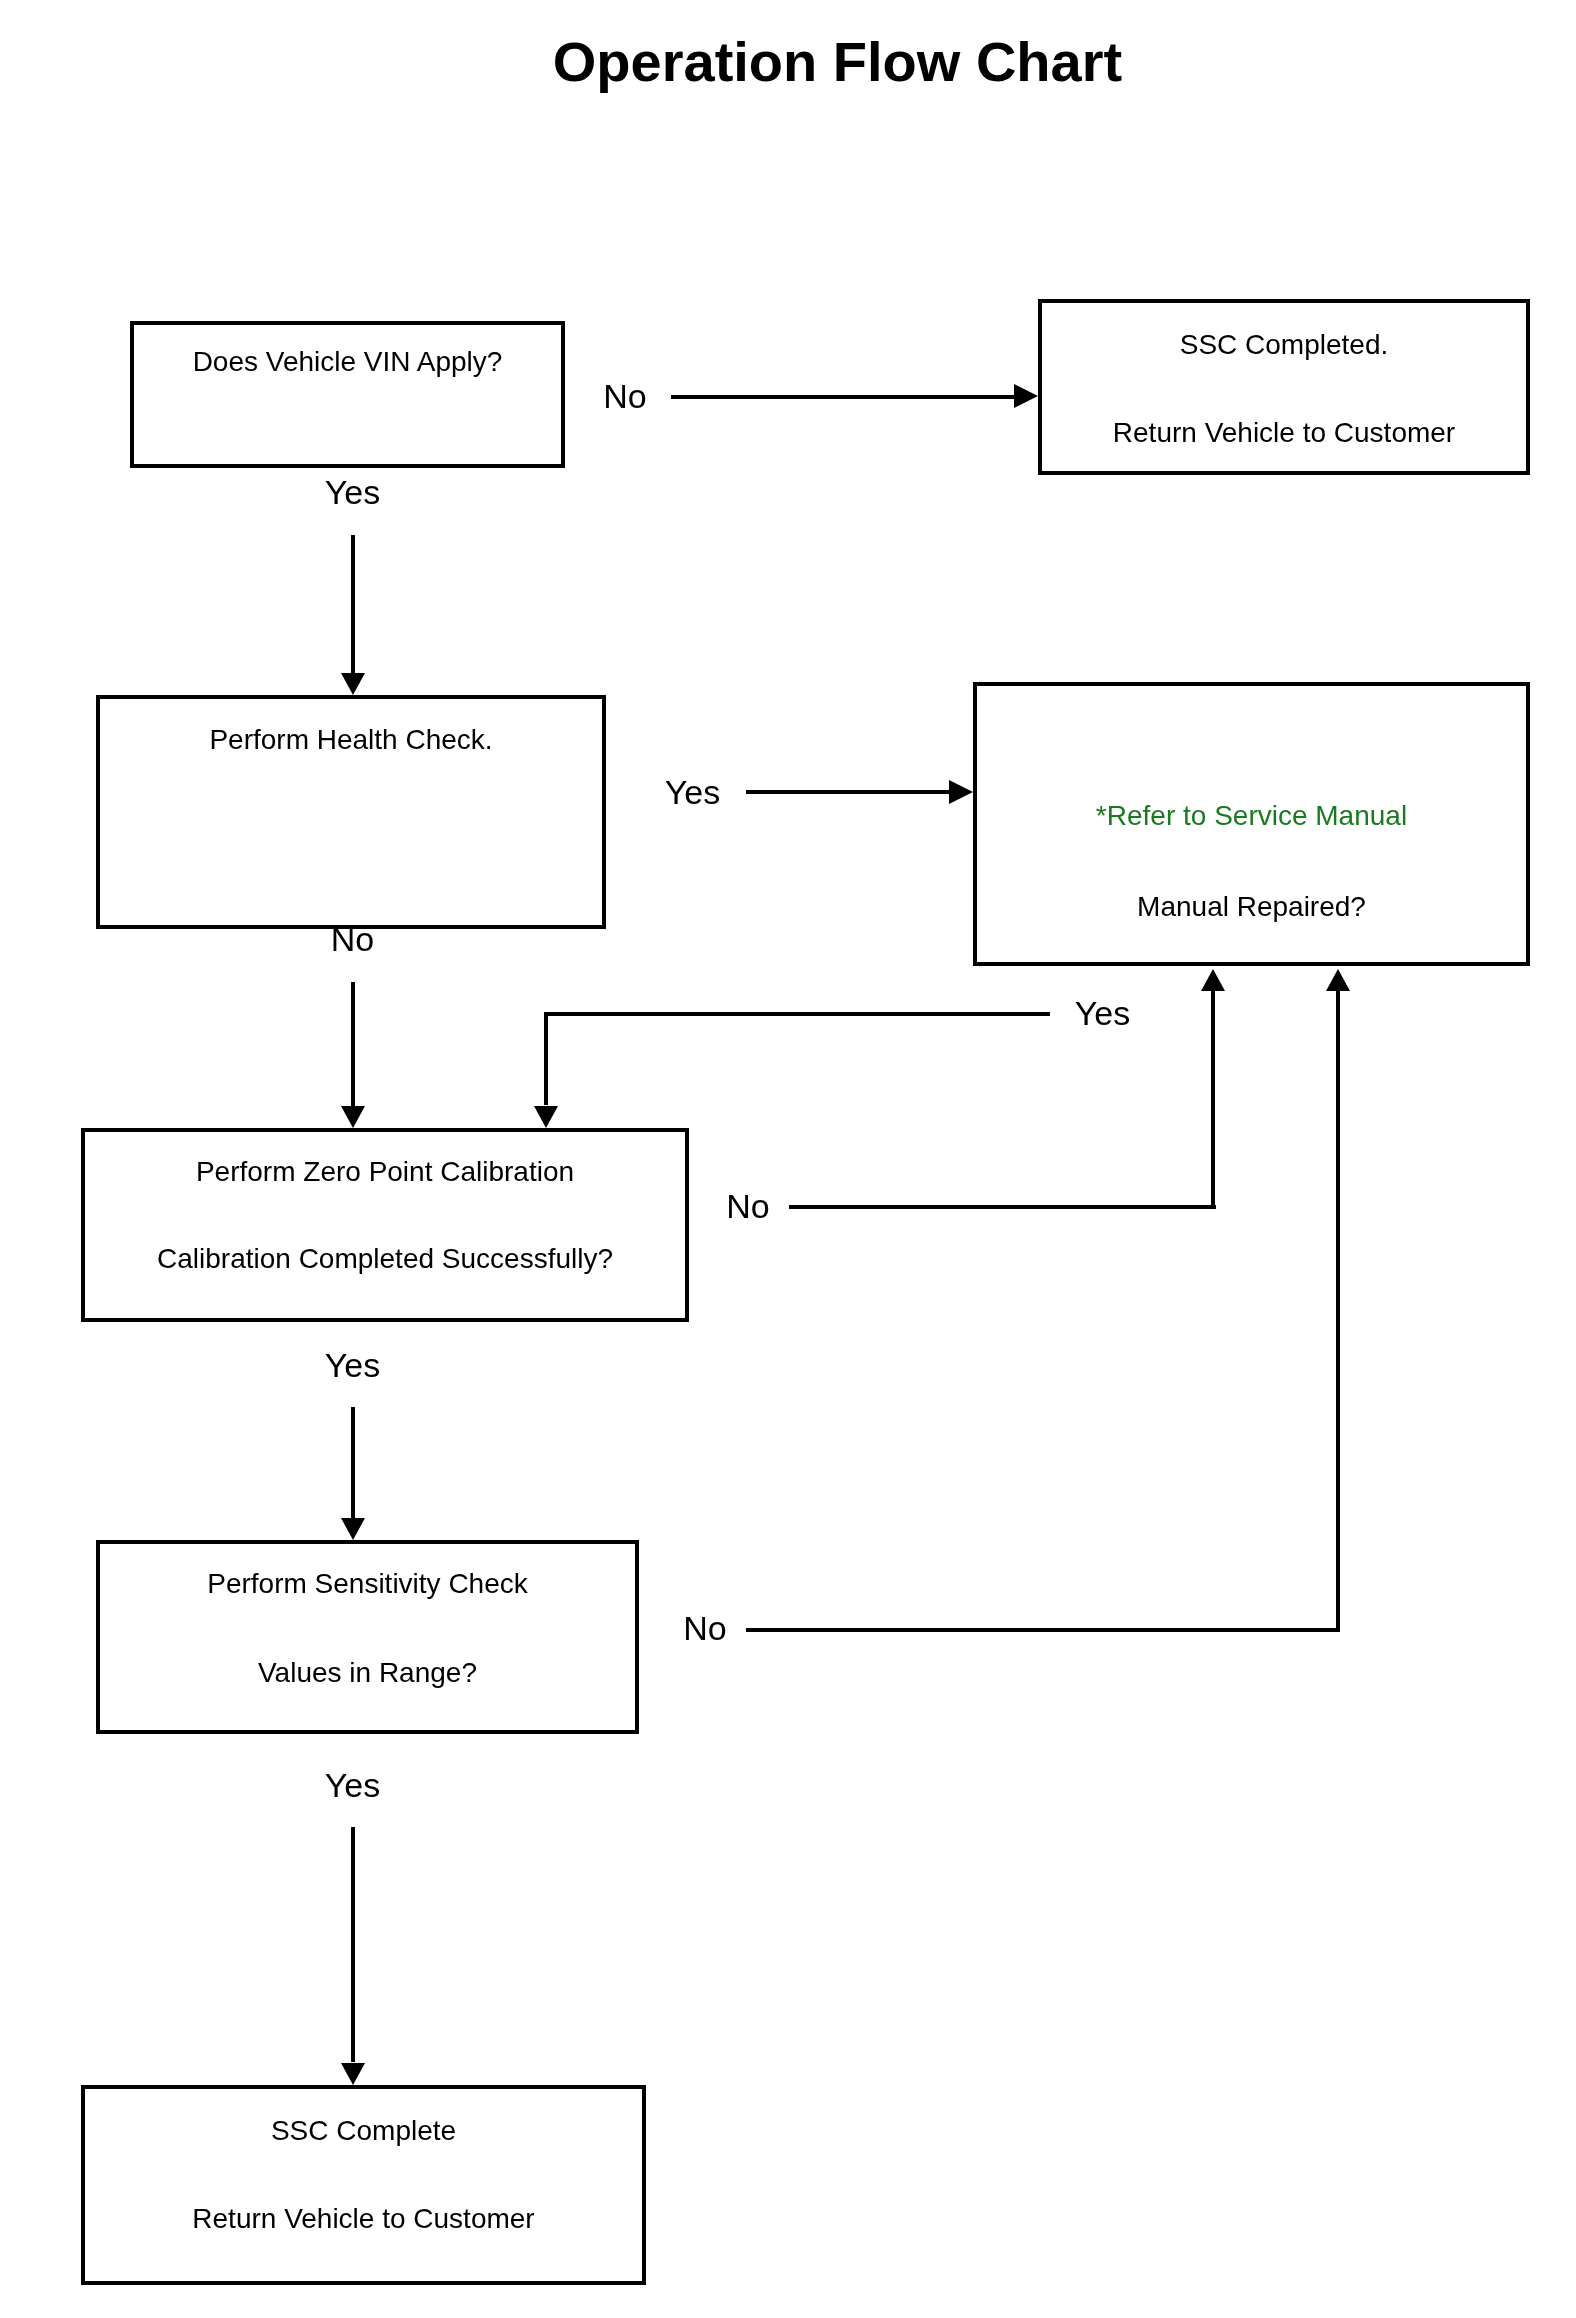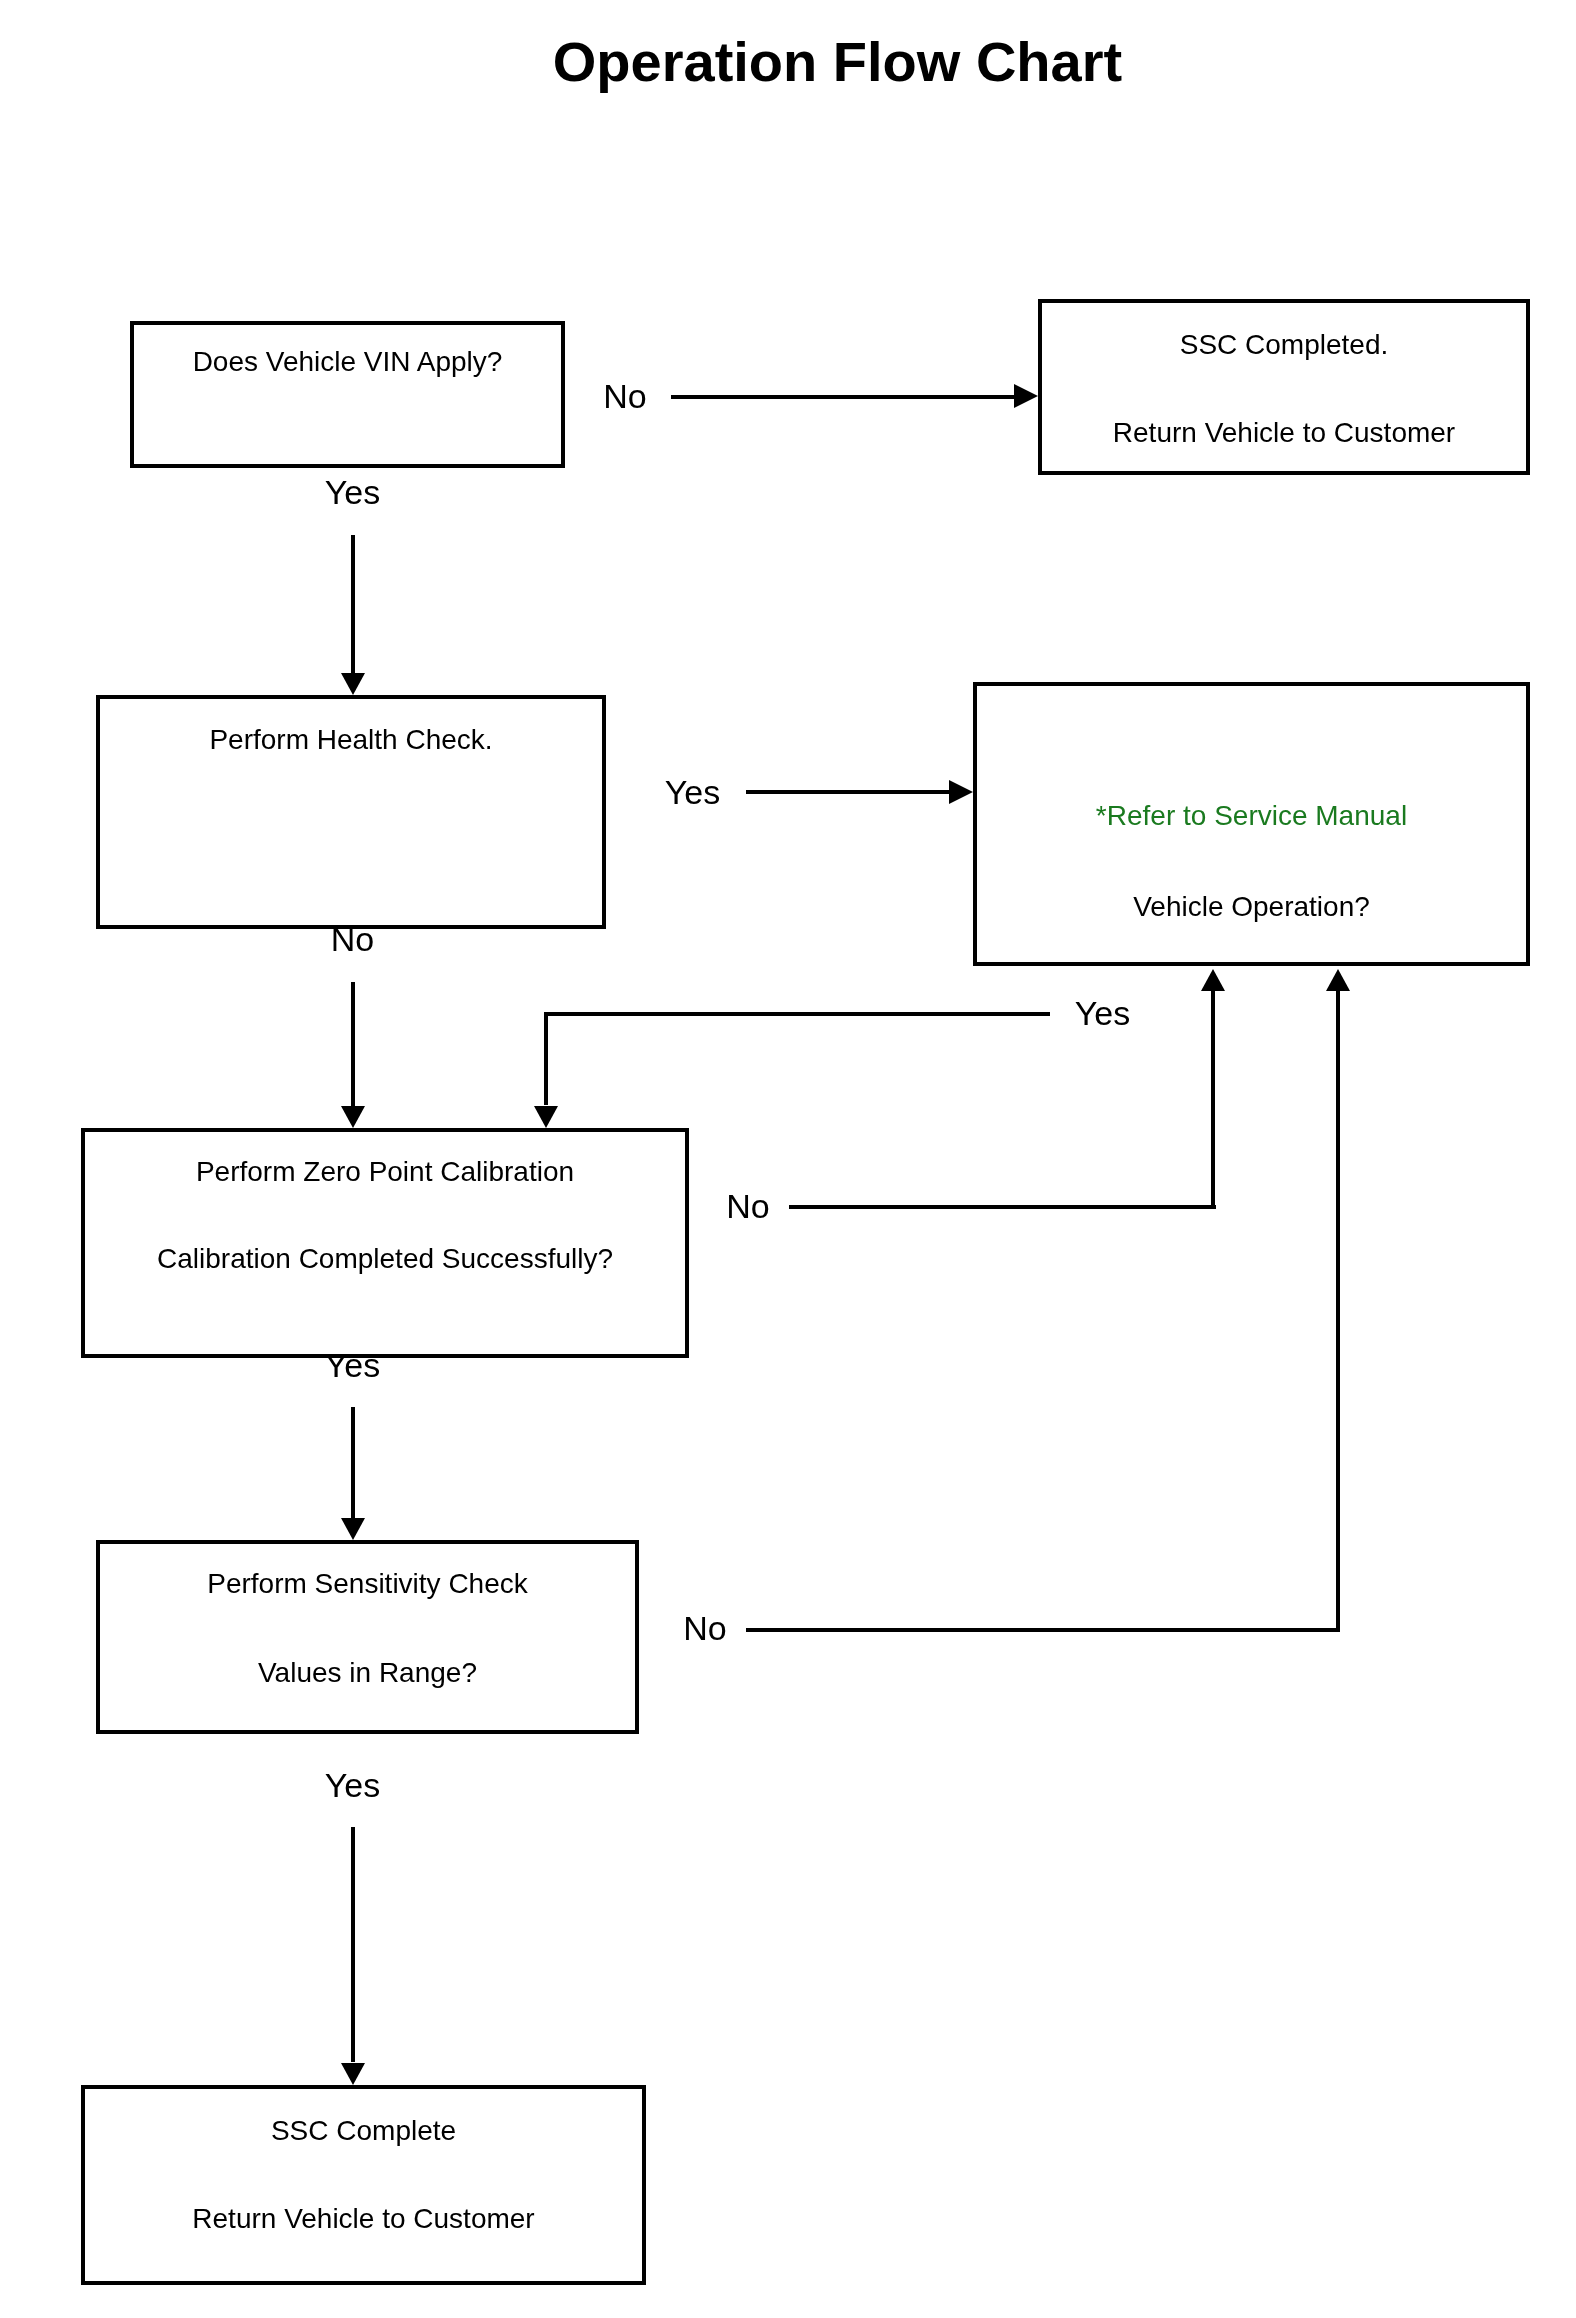--- a/index.html
+++ b/index.html
@@ -38,21 +38,21 @@
 
   
   #box-vin{left:130px;top:321px;width:435px;height:147px;}
   #box-vin .l0{top:17px;}
   #box-ssc-completed{left:1038px;top:299px;width:492px;height:176px;}
   #box-ssc-completed .l0{top:22px;} #box-ssc-completed .l1{top:110px;}
   #box-health{left:96px;top:695px;width:510px;height:234px;}
   #box-health .l0{top:21px;} #box-health .l1{top:109px;}
   #box-diagnose{left:973px;top:682px;width:557px;height:284px;}
   #box-diagnose .l0{top:22px;} #box-diagnose .l1{top:110px;} #box-diagnose .l2{top:201px;}
-  #box-zero{left:81px;top:1128px;width:608px;height:230px;text-align:right;}
+  #box-zero{left:81px;top:1128px;width:608px;height:194px;text-align:right;}
   #box-zero .l0{top:19.5px;} #box-zero .l1{top:107px;}
   #box-sens{left:96px;top:1540px;width:543px;height:194px;}
   #box-sens .l0{top:19.5px;} #box-sens .l1{top:109px;}
   #box-ssc-complete{left:81px;top:2085px;width:565px;height:200px;}
   #box-ssc-complete .l0{top:22px;text-align:right;} #box-ssc-complete .l1{top:110px;}
 
   
   #conn-a-line{left:671px;top:395px;width:343px;height:4.2px;}
   #conn-a-head{left:1014px;top:384px;}
   #lbl-vin-no{left:591px;top:377px;width:68px;}
@@ -115,21 +115,21 @@
     <div class="bline l0">SSC Completed.</div>
     <div class="bline l1">Return Vehicle to Customer</div>
   </div>
 
   <div class="box" id="box-health">
     <div class="bline l0">Perform Health Check.</div>
   </div>
 
   <div class="box" id="box-diagnose">
     <div class="bline l1" style="color: rgb(26, 122, 31);">*Refer to Service Manual</div>
-    <div class="bline l2">Vehicle Operation?</div>
+    <div class="bline l2">Manual Repaired?</div>
   </div>
 
   <div class="box" id="box-zero">
     <div class="bline l0">Perform Zero Point Calibration</div>
     <div class="bline l1">Calibration Completed Successfully?</div>
   </div>
 
   <div class="box" id="box-sens">
     <div class="bline l0">Perform Sensitivity Check</div>
     <div class="bline l1">Values in Range?</div>

